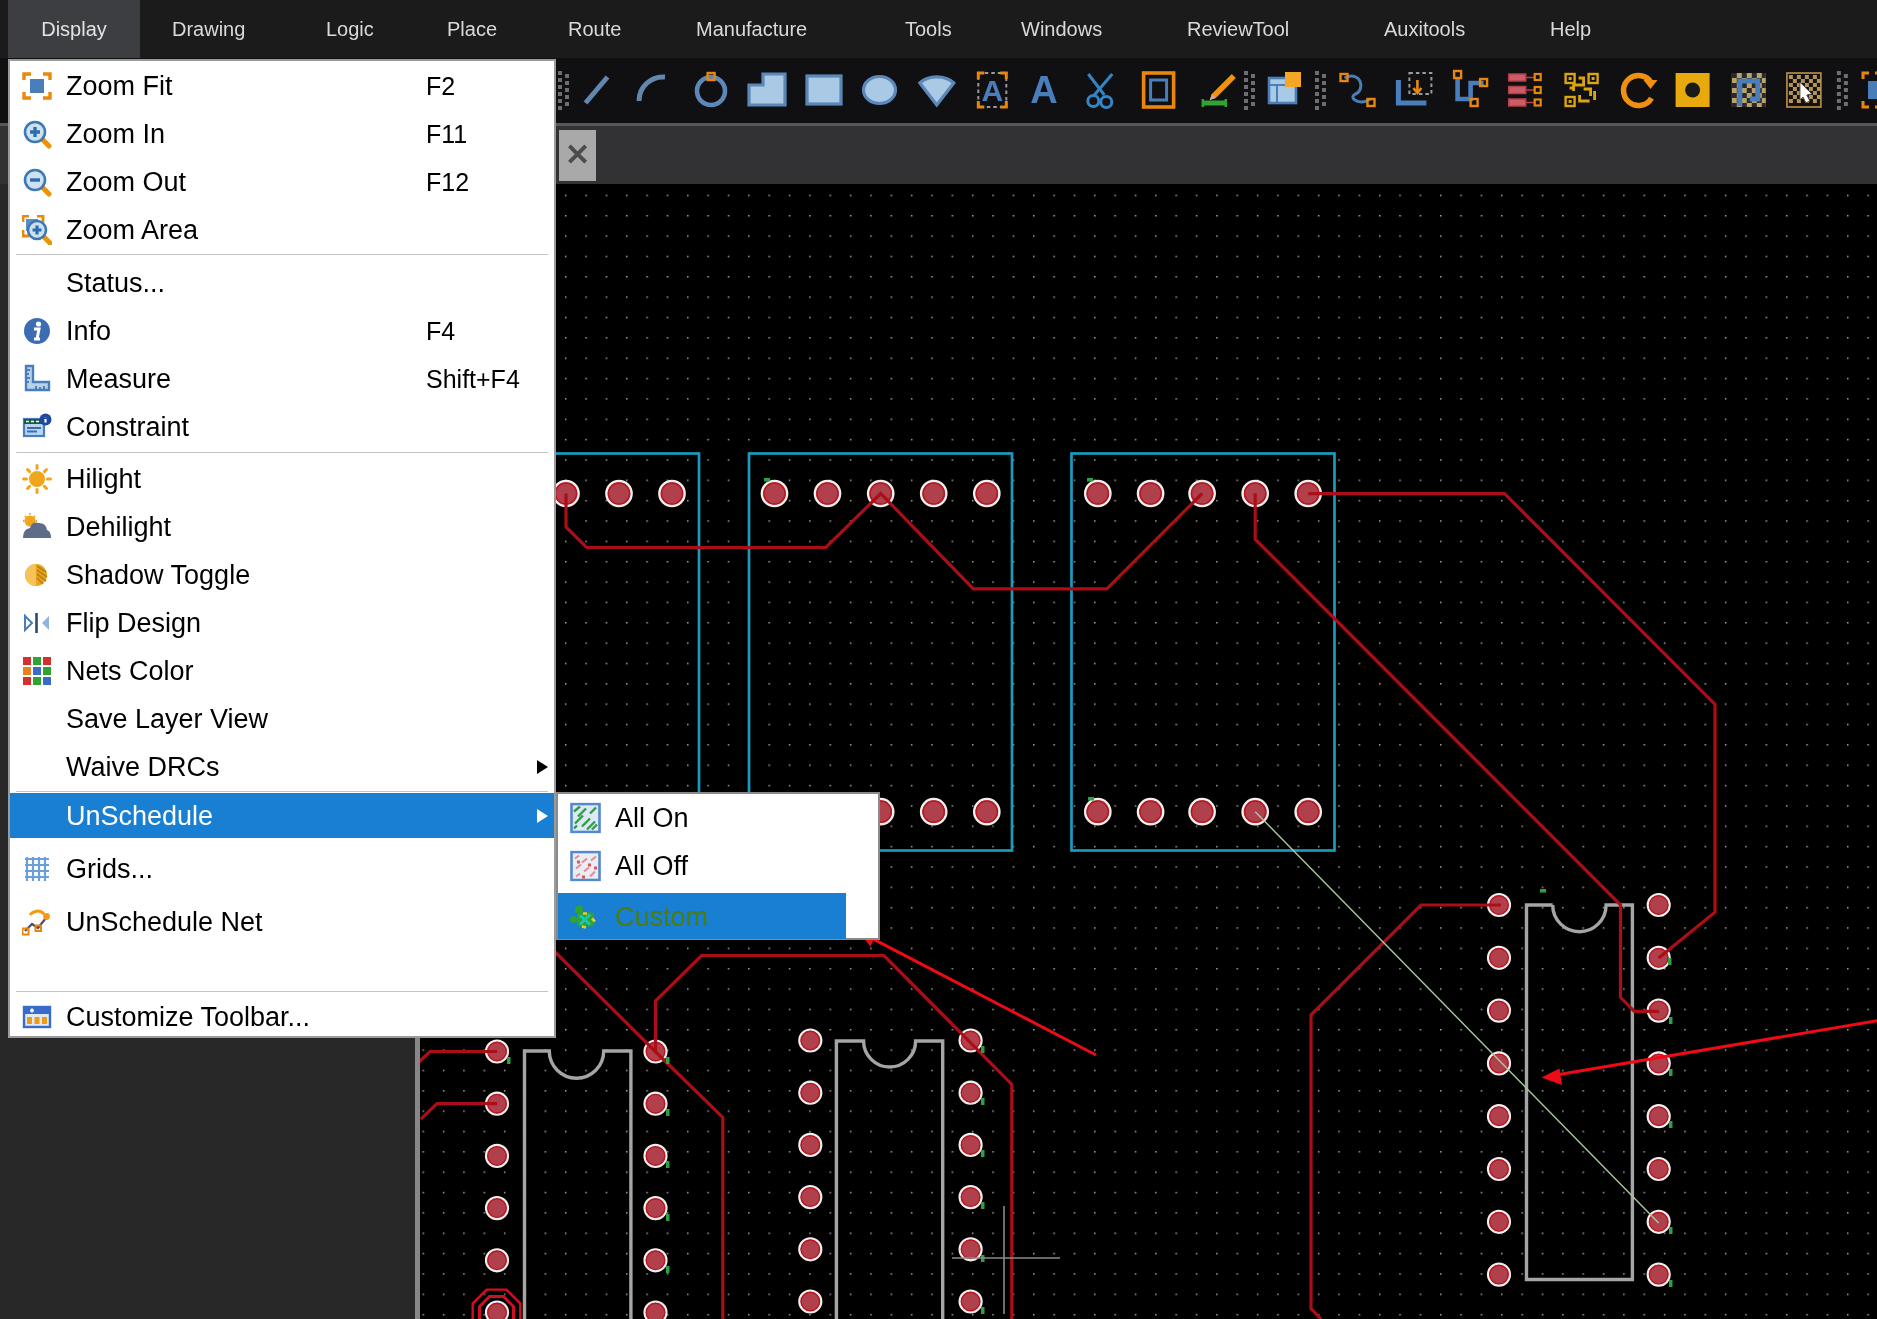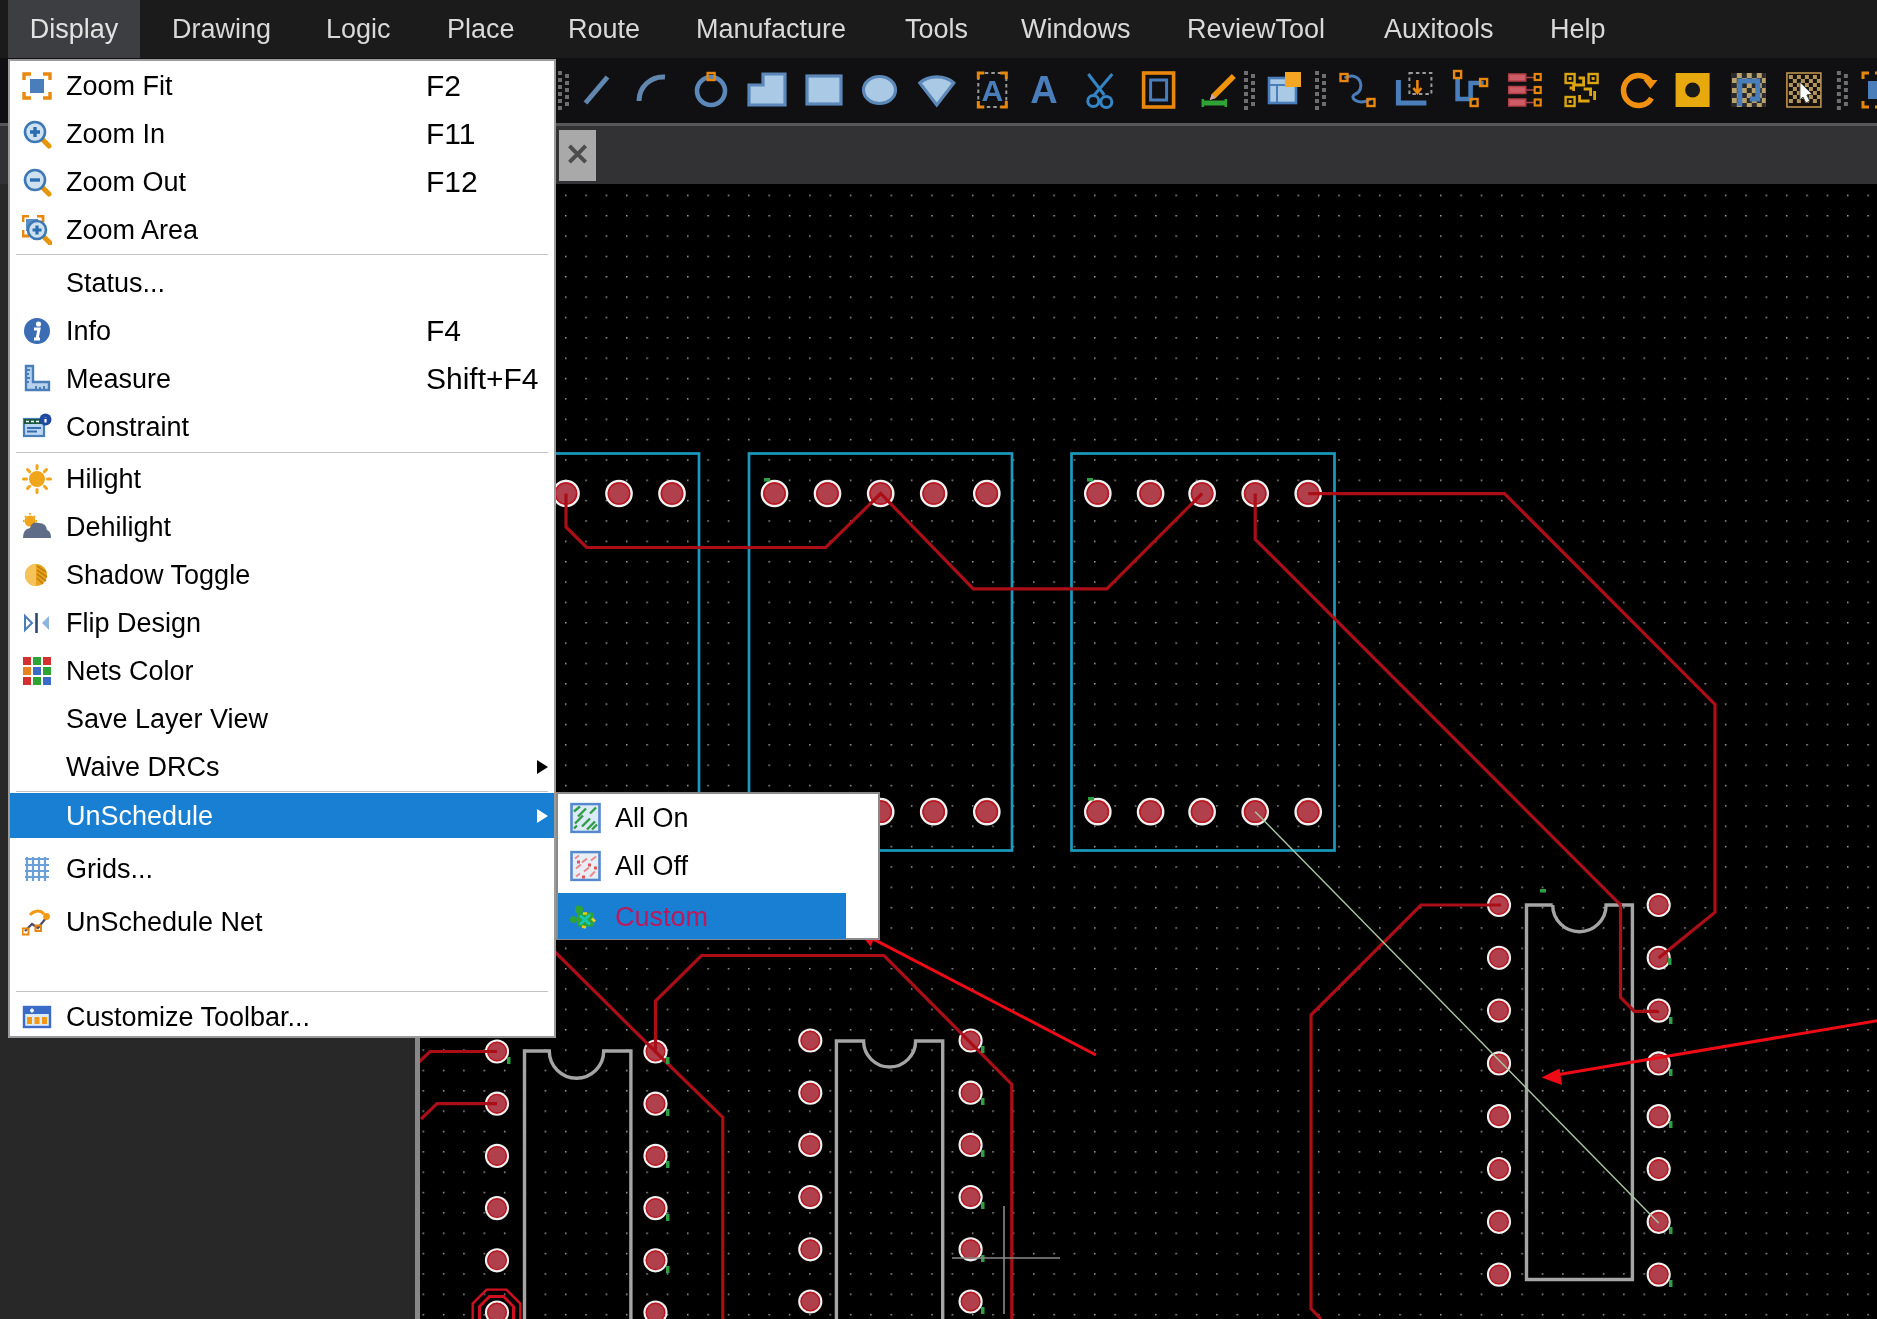--- a/index.html
+++ b/index.html
@@ -1,40 +1,40 @@
 <!DOCTYPE html>
 <html><head>
 <meta charset="utf-8">
 <style>
   html,body{margin:0;padding:0;background:#000;}
   #app{position:relative;width:1877px;height:1319px;overflow:hidden;
        font-family:"Liberation Sans",sans-serif;background:#000;}
   .abs{position:absolute;}
   
   #menubar{left:0;top:0;width:1877px;height:58px;background:#1b1b1c;z-index:30;}
-  .mb{position:absolute;top:0;height:58px;line-height:58px;font-size:27px;color:#d9d9d9;}
+  .mb{position:absolute;top:0;height:58px;line-height:58px;font-size:20px;color:#d9d9d9;}
   #mb-display{background:#3d3e41;color:#e2e2e2;}
   
   #toolbar{left:0;top:58px;width:1877px;height:65px;background:#101012;z-index:5;}
   
   #tabbar{left:0;top:123px;width:1877px;height:61px;background:#323234;z-index:5;
           border-top:3px solid #58585a;box-sizing:border-box;}
   #xbtn{left:559px;top:130px;width:37px;height:51px;background:#a9a9a9;z-index:6;
         color:#4c4c4c;font-size:30px;line-height:50px;text-align:center;font-weight:bold;}
   
   #leftpanel{left:0;top:184px;width:415px;height:1135px;background:#282829;z-index:1;}
   #leftedge{left:415px;top:184px;width:5px;height:1135px;background:#87878a;z-index:1;}
   
   #menu{left:8px;top:59px;width:548px;height:979px;background:#ffffff;z-index:40;
         border:2px solid #9b9b9b;box-sizing:border-box;}
   .mi{position:absolute;left:0;width:624px;height:48px;}
   .mi .lbl{position:absolute;left:56px;top:50%;transform:translateY(-50%);
            font-size:27px;color:#000;white-space:nowrap;}
   .mi .sc{position:absolute;left:416px;top:50%;transform:translateY(-50%);
-          font-size:30px;color:#000;}
+          font-size:25px;color:#000;}
   .mi .ic{position:absolute;left:12px;top:50%;transform:translateY(-50%);width:30px;height:30px;}
   .msep{position:absolute;left:6px;width:532px;height:1px;background:#c3c3c3;}
   #gl-row{position:absolute;left:0px;top:732px;width:544px;height:45px;background:#187fd2;}
   .arrow-b{position:absolute;left:527px;top:50%;transform:translateY(-50%);
            width:0;height:0;border-left:11px solid #000;border-top:7px solid transparent;
            border-bottom:7px solid transparent;}
   .arrow-w{position:absolute;left:527px;top:50%;transform:translateY(-50%);
            width:0;height:0;border-left:11px solid #fff;border-top:7px solid transparent;
            border-bottom:7px solid transparent;}
   
@@ -648,16 +648,16 @@
       </div>
     <div id="custom-row"></div>
     <div class="smi" style="top:99px;">
         <span class="ic"><svg viewBox="0 0 31 31" width="31" height="31">
       <circle cx="9" cy="8" r="4" fill="#2fa334"></circle>
       <circle cx="3.5" cy="18" r="3.5" fill="#2fa334"></circle>
       <rect x="7" y="11" width="17" height="14" rx="2" fill="#2fa334"></rect>
       <path d="M10 14 L20 23 M20 13 L10 23" stroke="#19c8b4" stroke-width="3"></path>
       <path d="M13 12 L17 12 M22 17 L25 20 M12 25 L16 26" stroke="#e8d018" stroke-width="2.6"></path>
     </svg></span>
-      <span class="lbl" style="color:#be185d;">Custom</span>
+      <span class="lbl" style="color:#4d7c0f;">Custom</span>
       </div>
   </div>
 </div>
 
 </body></html>

